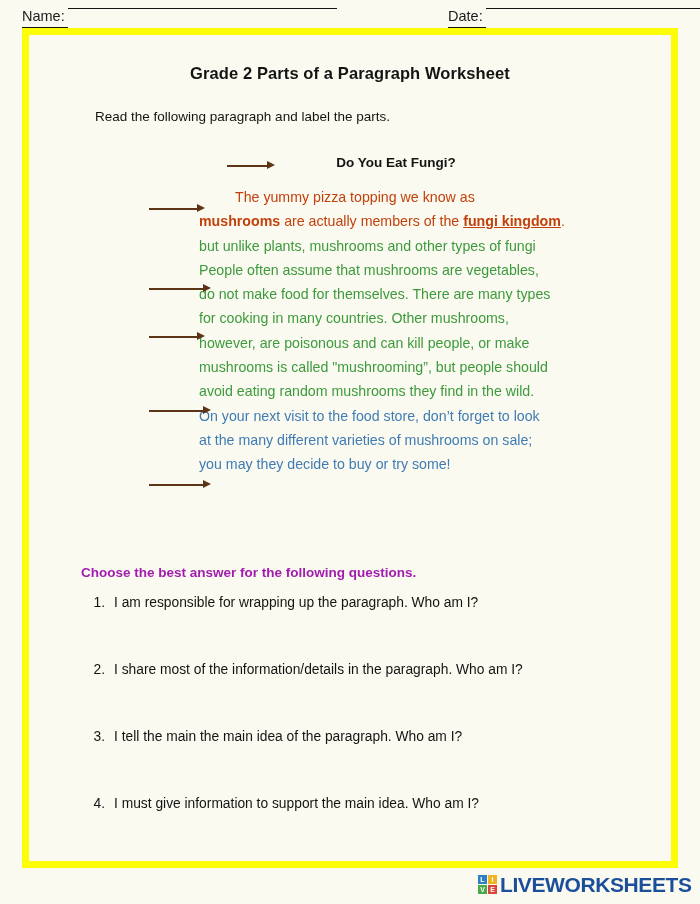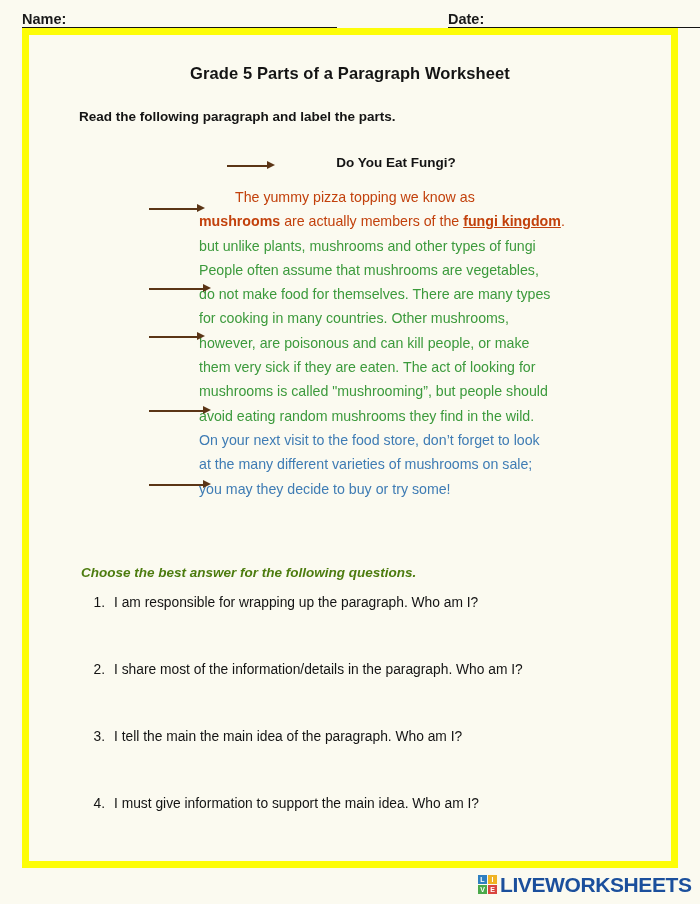--- a/index.html
+++ b/index.html
@@ -21,23 +21,21 @@
     position: absolute;
     top: 0;
     left: 0;
     width: 700px;
     height: 30px;
   }
   .field {
     position: absolute;
     top: 8px;
     display: flex;
-    align-items: flex-end;
     height: 20px;
-    font-weight: bold;
   }
   .field-label {
     font-size: 14.5px;
     color: #1a1a1a;
     white-space: nowrap;
     padding-right: 3px;
     line-height: 16px;
   }
   .field-line {
     flex: 1 1 auto;
@@ -89,33 +87,32 @@
     width: 638px;
     text-align: center;
     font-size: 16.5px;
     font-weight: bold;
     color: #141414;
     letter-spacing: 0.1px;
   }
   .instruction-1 {
     position: absolute;
     top: 72px;
-    left: 48px;
+    left: 64px;
     font-size: 13.5px;
-    font-weight: bold;
+    font-weight: normal;
     color: #141414;
   }
   .instruction-2 {
     position: absolute;
     top: 528px;
     left: 50px;
     font-size: 13.5px;
     font-weight: bold;
-    color: #4d7c0f;
-    font-style: italic;
+    color: #a21caf;
   }
 
   
   .para-title {
     position: absolute;
     top: 118px;
     left: 200px;
     width: 330px;
     text-align: center;
     font-size: 13.5px;
@@ -233,35 +230,34 @@
     <span class="field-line"></span>
   </div>
 </div>
 
 <div class="frame-outer">
   <div class="frame-inner"></div>
 </div>
 
 <div class="page">
 
-  <div class="worksheet-title">Grade 5 Parts of a Paragraph Worksheet</div>
+  <div class="worksheet-title">Grade 2 Parts of a Paragraph Worksheet</div>
 
   <div class="instruction-1">Read the following paragraph and label the parts.</div>
 
   <div class="para-title">Do You Eat Fungi?</div>
 
   <div class="paragraph">
       <div class="para-line t-red indent"><span>The yummy pizza topping we know as</span></div>
       <div class="para-line t-red"><span class="b">mushrooms</span><span> are actually members of the </span><span class="b u">fungi kingdom</span><span>.</span></div>
       <div class="para-line t-green"><span>but unlike plants, mushrooms and other types of fungi</span></div>
       <div class="para-line t-green"><span>People often assume that mushrooms are vegetables,</span></div>
       <div class="para-line t-green"><span>do not make food for themselves. There are many types</span></div>
       <div class="para-line t-green"><span>for cooking in many countries. Other mushrooms,</span></div>
       <div class="para-line t-green"><span>however, are poisonous and can kill people, or make</span></div>
-      <div class="para-line t-green"><span>them very sick if they are eaten. The act of looking for</span></div>
       <div class="para-line t-green"><span>mushrooms is called "mushrooming”, but people should</span></div>
       <div class="para-line t-green"><span>avoid eating random mushrooms they find in the wild.</span></div>
       <div class="para-line t-blue"><span>On your next visit to the food store, don’t forget to look</span></div>
       <div class="para-line t-blue"><span>at the many different varieties of mushrooms on sale;</span></div>
       <div class="para-line t-blue"><span>you may they decide to buy or try some!</span></div>
     </div>
 
   <div>
       <div class="arrow" style="left: 196px; top: 123px; width: 48px;">
         <div class="shaft" style="width: 41px;"></div>

